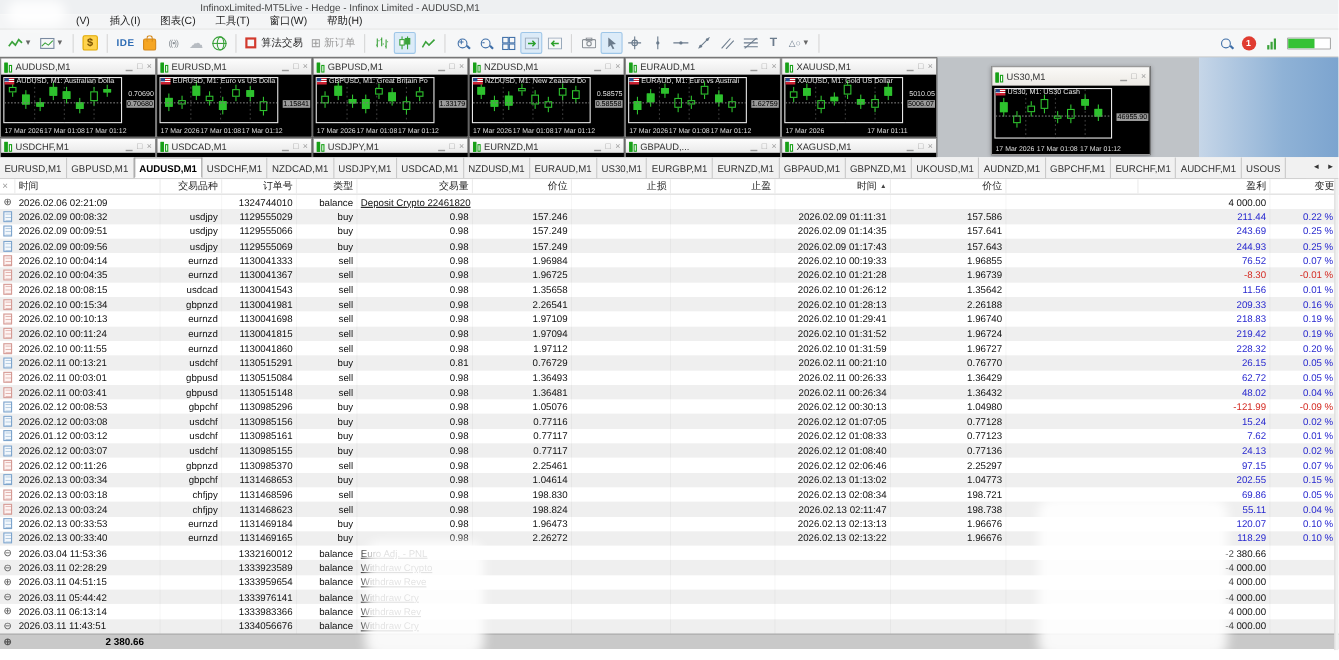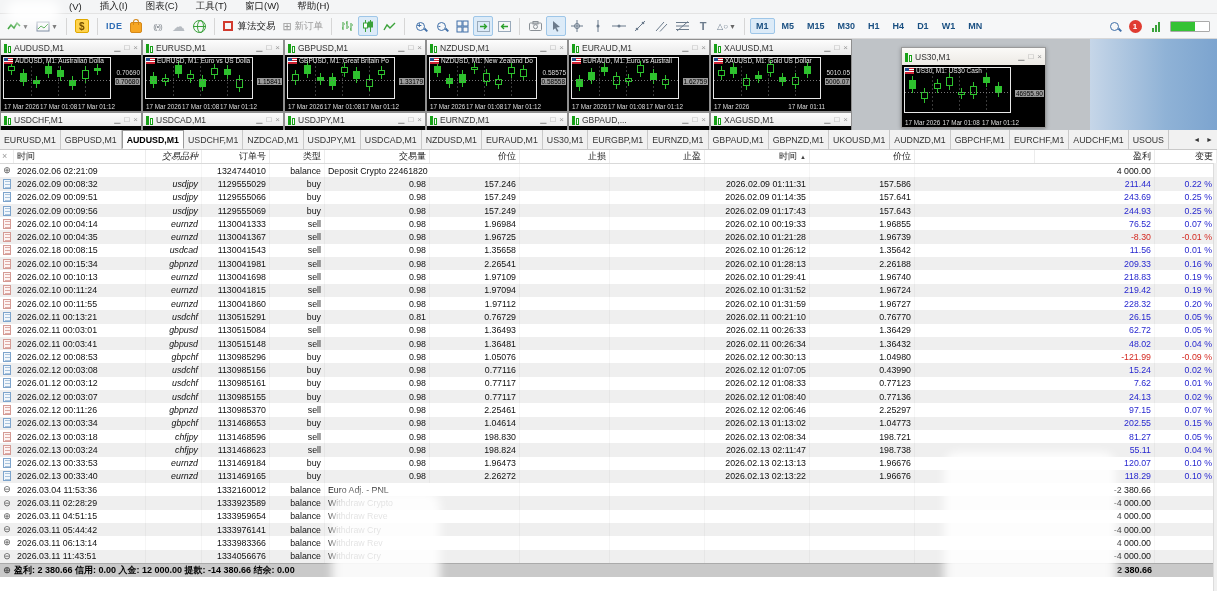--- a/index.html
+++ b/index.html
@@ -90,25 +90,25 @@
   .table-wrap { position:relative; background:#fff; }
   .thead { display:flex; height:14px; align-items:center; border-bottom:1px solid #d9d9d9; background:#fff; font-size:9px; color:#222; position:relative; }
   .thead .hc { border-right:1px solid #ececec; height:100%; display:flex; align-items:center; justify-content:flex-end; padding:0 3px; }
   .thead .hc.left { justify-content:flex-start; }
   .trow { display:flex; height:13.3px; align-items:center; font-size:8.8px; color:#101010; }
   .trow.stripe { background:#efefef; }
   .cell { padding:0 3px; white-space:nowrap; overflow:hidden; height:100%; display:flex; align-items:center; justify-content:flex-end; border-right:1px solid rgba(0,0,0,0.035); }
   .cell.left { justify-content:flex-start; }
   .c-icon { width:14px; flex:0 0 14px; justify-content:center; border-right:none; }
   .c-time { width:132px; flex:0 0 132px; }
-  .c-sym { width:56px; flex:0 0 56px;font-style:italic; }
+  .c-sym { width:56px; flex:0 0 56px; }
   .c-ord { width:68px; flex:0 0 68px; }
   .c-typ { width:55px; flex:0 0 55px; }
   .c-vol { width:105px; flex:0 0 105px; }
-  .c-cmt { width:195px; flex:0 0 195px; }
+  .c-cmt { width:195px; flex:0 0 195px;text-decoration:underline; }
   .c-prc { width:90px; flex:0 0 90px; }
   .c-sl  { width:90px; flex:0 0 90px; }
   .c-tp  { width:95px; flex:0 0 95px; }
   .c-ct  { width:105px; flex:0 0 105px; }
   .c-cp  { width:105px; flex:0 0 105px; }
   .c-blank { flex:1; border-right:none; }
   .c-pft { width:120px; flex:0 0 120px; }
   .c-chg { width:62px; flex:0 0 62px; padding-right:5px; border-right:none; }
   .pos { color:#2727cf; } .neg { color:#d42a22; }
   .doc-ic { width:8px; height:10px; border:1px solid #7da4cc; background:#f2f7fc; background-image:repeating-linear-gradient(180deg, transparent 0 2px, #a9c4dd 2px 3px); background-size:6px 3px; background-position:1px 2px; background-repeat:repeat-y; }
@@ -125,20 +125,23 @@
 
   .vscroll { position:absolute; right:0; top:163px; width:4px; height:428px; background:#f0f0f0; border-left:1px solid #dcdcdc; }
 
   .privacy-blur { position:absolute; background:rgba(255,255,255,0.88); filter:blur(5px); border-radius:14px; z-index:40; }
 </style>
 </head>
 <body>
 
 <div id="app">
 
+  <div class="titlebar">
+    <div class="title">InfinoxLimited-MT5Live - Hedge - Infinox Limited - AUDUSD,M1</div>
+  </div>
 
   <div class="menubar">
       <span class="menu-item">(V)</span>
       <span class="menu-item">插入(I)</span>
       <span class="menu-item">图表(C)</span>
       <span class="menu-item">工具(T)</span>
       <span class="menu-item">窗口(W)</span>
       <span class="menu-item">帮助(H)</span>
     </div>
 
@@ -286,31 +289,20 @@
         </svg>
     </div>
     <div class="tb-btn">
         <span style="font-size:11px;color:#6b7b8c;font-weight:bold;">T</span>
       </div>
     <div class="tb-btn">
         <span style="font-size:8px;color:#6b7b8c;">△○</span>
         <span class="caret">▼</span>
       </div>
     <div class="tb-sep"></div>
-    <div id="tf-bar" style="display:flex;gap:1px;">
-        <span class="tf active">M1</span>
-        <span class="tf">M5</span>
-        <span class="tf">M15</span>
-        <span class="tf">M30</span>
-        <span class="tf">H1</span>
-        <span class="tf">H4</span>
-        <span class="tf">D1</span>
-        <span class="tf">W1</span>
-        <span class="tf">MN</span>
-      </div>
     <div style="flex:1"></div>
     <div class="tb-btn">
         <span class="mag"></span>
       </div>
     <div class="tb-btn">
         <span class="badge">1</span>
       </div>
     <div class="tb-btn">
       <span class="connbars">
           <i style="height:4px"></i>
@@ -1164,21 +1156,21 @@
           </span>
           <span class="cell c-time left">2026.02.12 00:03:08</span>
           <span class="cell c-sym">usdchf</span>
           <span class="cell c-ord">1130985156</span>
           <span class="cell c-typ">buy</span>
           <span class="cell c-vol">0.98</span>
           <span class="cell c-prc">0.77116</span>
           <span class="cell c-sl"></span>
           <span class="cell c-tp"></span>
           <span class="cell c-ct">2026.02.12 01:07:05</span>
-          <span class="cell c-cp">0.43990</span>
+          <span class="cell c-cp">0.77128</span>
           <span class="cell c-blank"></span>
           <span class="cell c-pft pos">15.24</span>
           <span class="cell c-chg pos">0.02 %</span>
         </div>
         <div class="trow">
           <span class="cell c-icon">
             <span class="doc-ic"></span>
           </span>
           <span class="cell c-time left">2026.01.12 00:03:12</span>
           <span class="cell c-sym">usdchf</span>
@@ -1256,21 +1248,21 @@
           <span class="cell c-sym">chfjpy</span>
           <span class="cell c-ord">1131468596</span>
           <span class="cell c-typ">sell</span>
           <span class="cell c-vol">0.98</span>
           <span class="cell c-prc">198.830</span>
           <span class="cell c-sl"></span>
           <span class="cell c-tp"></span>
           <span class="cell c-ct">2026.02.13 02:08:34</span>
           <span class="cell c-cp">198.721</span>
           <span class="cell c-blank"></span>
-          <span class="cell c-pft pos">81.27</span>
+          <span class="cell c-pft pos">69.86</span>
           <span class="cell c-chg pos">0.05 %</span>
         </div>
         <div class="trow stripe">
           <span class="cell c-icon">
             <span class="doc-ic sell"></span>
           </span>
           <span class="cell c-time left">2026.02.13 00:03:24</span>
           <span class="cell c-sym">chfjpy</span>
           <span class="cell c-ord">1131468623</span>
           <span class="cell c-typ">sell</span>
@@ -1418,21 +1410,20 @@
           <span class="cell c-tp"></span>
           <span class="cell c-ct"></span>
           <span class="cell c-cp"></span>
           <span class="cell c-blank"></span>
           <span class="cell c-pft">-4 000.00</span>
           <span class="cell c-chg"></span>
         </div>
       </div>
     <div class="summary">
       <span class="s-icon circ-ic">⊕</span>
-      <span class="s-text">盈利: 2 380.66  信用: 0.00  入金: 12 000.00  提款: -14 380.66  结余: 0.00</span>
       <span style="flex:0 1 auto;"></span>
       <span class="s-total">2 380.66</span>
       <span class="s-pad"></span>
     </div>
   </div>
 
   <div class="vscroll"></div>
 
   <div class="privacy-blur" style="left:6px;top:0;width:54px;height:24px;"></div>
   <div class="privacy-blur" style="left:332px;top:492px;width:108px;height:106px;"></div>

